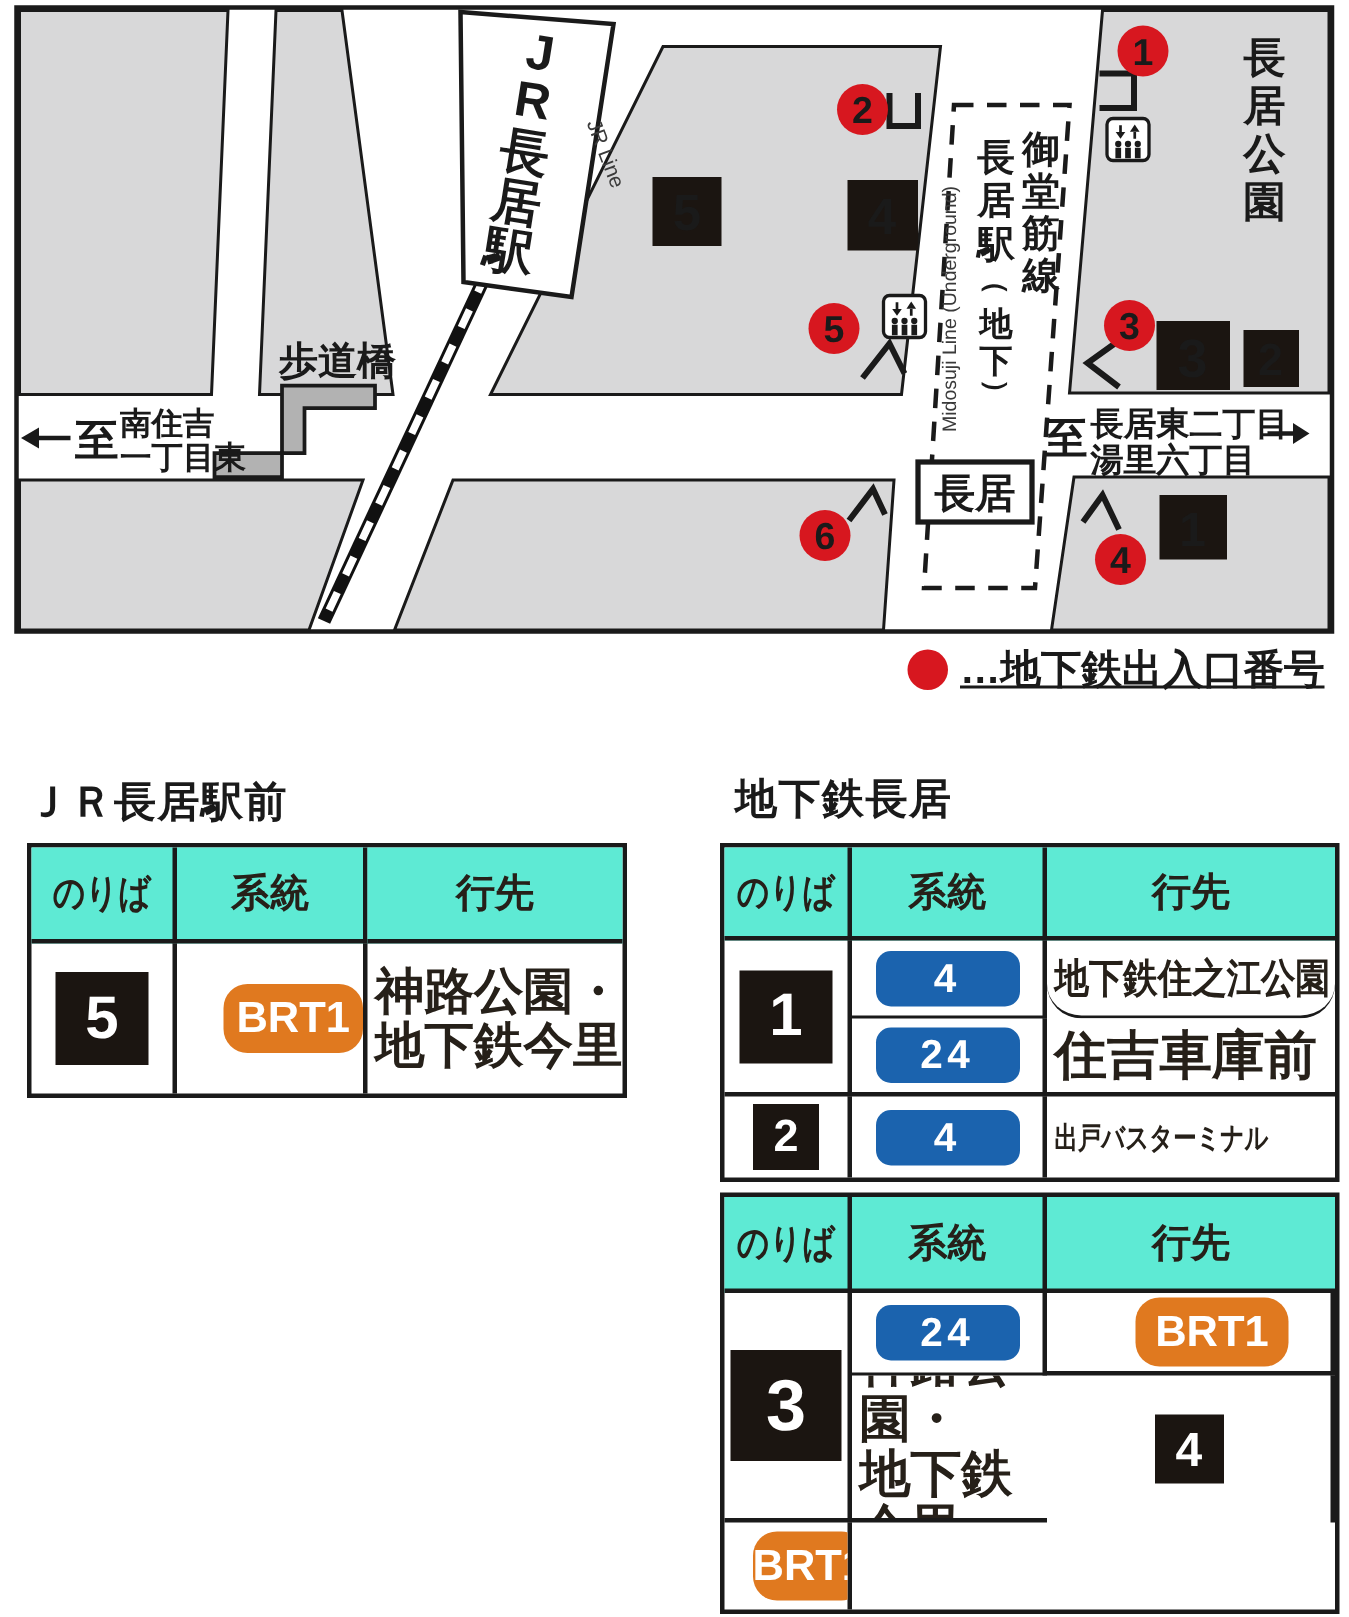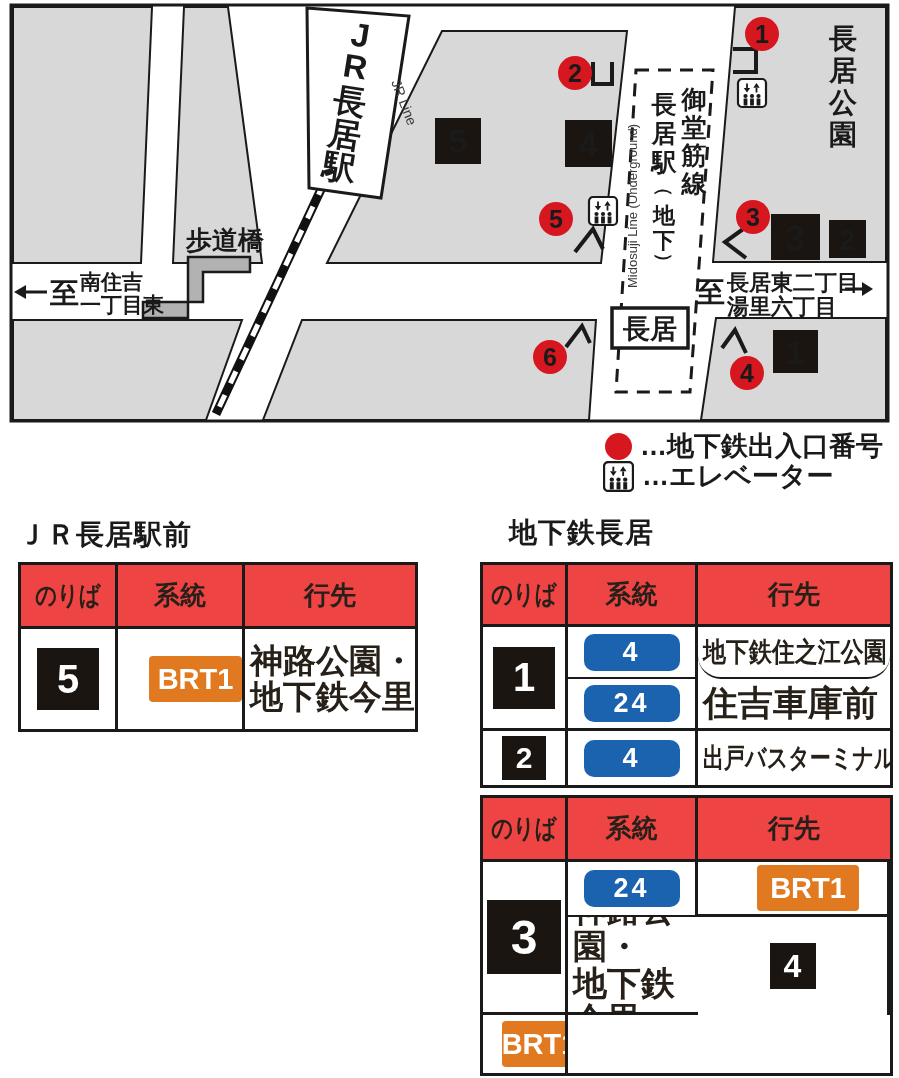--- a/index.html
+++ b/index.html
@@ -9,29 +9,29 @@
   svg text.en{font-weight:normal;fill:#3a3a3a;}
   
   .legend-row{position:absolute;display:flex;align-items:center;}
   .dot{width:27px;height:27px;border-radius:50%;background:#d7171f;}
   .legend-text{font-size:27px;font-weight:bold;margin-left:8px;letter-spacing:0px;}
   
   .sec-title{position:absolute;font-size:28px;font-weight:bold;letter-spacing:1px;}
   
   .btable{position:absolute;background:#fff;border:3px solid #1a1a1a;display:grid;box-sizing:border-box;}
   .cell{display:flex;align-items:center;justify-content:center;box-sizing:border-box;overflow:hidden;}
-  .hdr{background:#ef4444;font-weight:bold;font-size:26px;color:#262019;border-bottom:3px solid #1a1a1a;}
+  .hdr{background:#5eead4;font-weight:bold;font-size:26px;color:#262019;border-bottom:3px solid #1a1a1a;}
   .col-b{border-right:3px solid #1a1a1a;}
   .sub-b{border-bottom:2px solid #1a1a1a;}
   .row-b{border-bottom:3px solid #1a1a1a;}
   .dest{justify-content:flex-start;padding-left:5px;font-weight:bold;color:#262019;}
   .sq{background:#1b1511;color:#fff;font-weight:bold;display:flex;align-items:center;justify-content:center;}
   .badge{color:#fff;font-weight:bold;display:flex;align-items:center;justify-content:center;border-radius:10px;}
   .b-blue{background:#1b63ae;width:96px;height:37px;font-size:27px;letter-spacing:3px;}
-  .b-brt{background:#e0791f;width:102px;height:46px;font-size:29px;border-radius:4px;letter-spacing:0;margin-left:31px;}
+  .b-brt{background:#e0791f;width:102px;height:46px;font-size:29px;border-radius:16px;letter-spacing:0;margin-left:31px;}
   .cx85{transform:scaleX(.85);transform-origin:left center;white-space:nowrap;}
   .cx80{transform:scaleX(.78);transform-origin:left center;white-space:nowrap;}
   .cx95{transform:scaleX(.95);transform-origin:left center;white-space:nowrap;}
   .two-line{line-height:1.08;}
   .hdr .hsq{transform:scaleX(.82);}
 </style>
 </head>
 <body>
 
 <div class="page">
@@ -159,29 +159,23 @@
         <text x="588" y="156" font-size="34" fill="#fff">4</text>
       <rect x="771" y="214" width="49" height="46" fill="#1b1511"></rect>
         <text x="795" y="251" font-size="36" fill="#fff">3</text>
       <rect x="829" y="220" width="37" height="38" fill="#1b1511"></rect>
         <text x="847" y="250" font-size="30" fill="#fff">2</text>
       <rect x="773" y="330" width="45" height="43" fill="#1b1511"></rect>
         <text x="795" y="364" font-size="32" fill="#fff">1</text>
     </g>
   </svg>
 
-  <div class="legend-row" style="left:605px;top:428px;">
+  <div class="legend-row" style="left:605px;top:428px;text-decoration:underline;">
     <span class="dot"></span>
     <span class="legend-text">…地下鉄出入口番号</span>
-  </div>
-  <div class="legend-row" style="left:603px;top:458px;">
-    <svg width="31" height="31" viewBox="0 0 30 30">
-      <use href="#elv" xlink:href="#elv"></use>
-    </svg>
-    <span class="legend-text">…エレベーター</span>
   </div>
 
   <div class="sec-title" style="left:18px;top:516px;">ＪＲ長居駅前</div>
 
   <div class="btable" style="left:18px;top:562px;width:400px;height:170px;grid-template-columns:97px 127px auto;grid-template-rows:64px auto;">
     <div class="cell hdr col-b">
         <span class="hsq">のりば</span>
       </div>
     <div class="cell hdr col-b">
         <span>系統</span>
@@ -196,21 +190,21 @@
       <div class="badge b-brt">BRT1</div>
     </div>
     <div class="cell dest two-line" style="font-size:33px;">
       <div>
           <div>神路公園・</div>
           <div>地下鉄今里</div>
         </div>
     </div>
   </div>
 
-  <div class="sec-title" style="left:490px;top:514px;margin-left:19px;">地下鉄長居</div>
+  <div class="sec-title" style="left:490px;top:514px;">地下鉄長居</div>
 
   <div class="btable" style="left:480px;top:562px;width:413px;height:226px;grid-template-columns:85px 130px auto;grid-template-rows:62px 52px 52px auto;">
     <div class="cell hdr col-b">
         <span class="hsq">のりば</span>
       </div>
     <div class="cell hdr col-b">
         <span>系統</span>
       </div>
     <div class="cell hdr">
         <span>行先</span>
@@ -231,21 +225,21 @@
     <div class="cell dest row-b" style="font-size:35px;text-align:center;">
       <span>住吉車庫前</span>
     </div>
 
     <div class="cell col-b">
       <div class="sq" style="width:44px;height:44px;font-size:30px;">2</div>
     </div>
     <div class="cell col-b">
       <div class="badge b-blue">4</div>
     </div>
-    <div class="cell dest" style="font-size:27px;text-align:right;">
+    <div class="cell dest" style="font-size:20px;text-align:right;">
       <span class="cx80">出戸バスターミナル</span>
     </div>
   </div>
 
   <div class="btable" style="left:480px;top:795px;width:413px;height:281px;grid-template-columns:85px 130px auto;grid-template-rows:64px 55px auto 58px;">
     <div class="cell hdr col-b">
         <span class="hsq">のりば</span>
       </div>
     <div class="cell hdr col-b">
         <span>系統</span>

